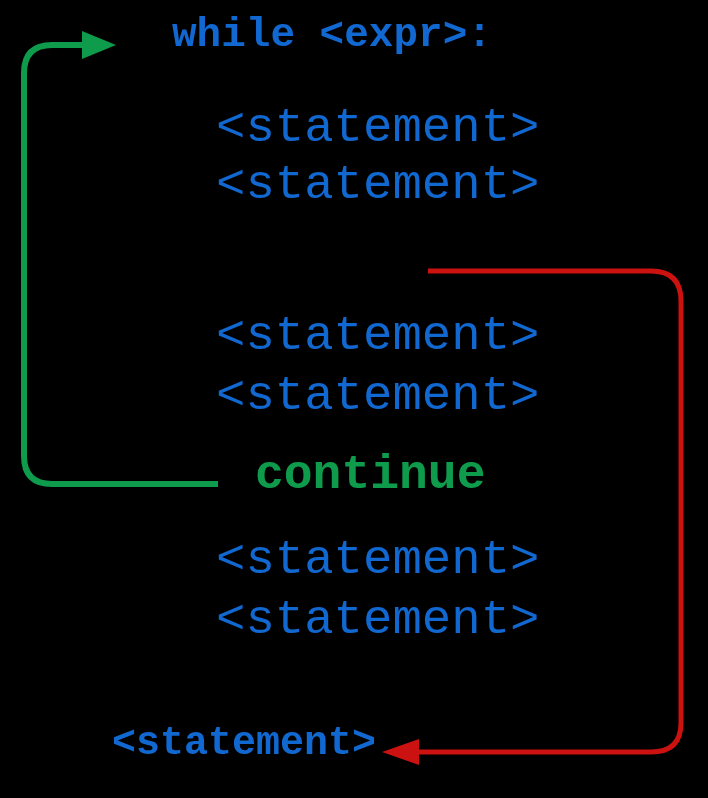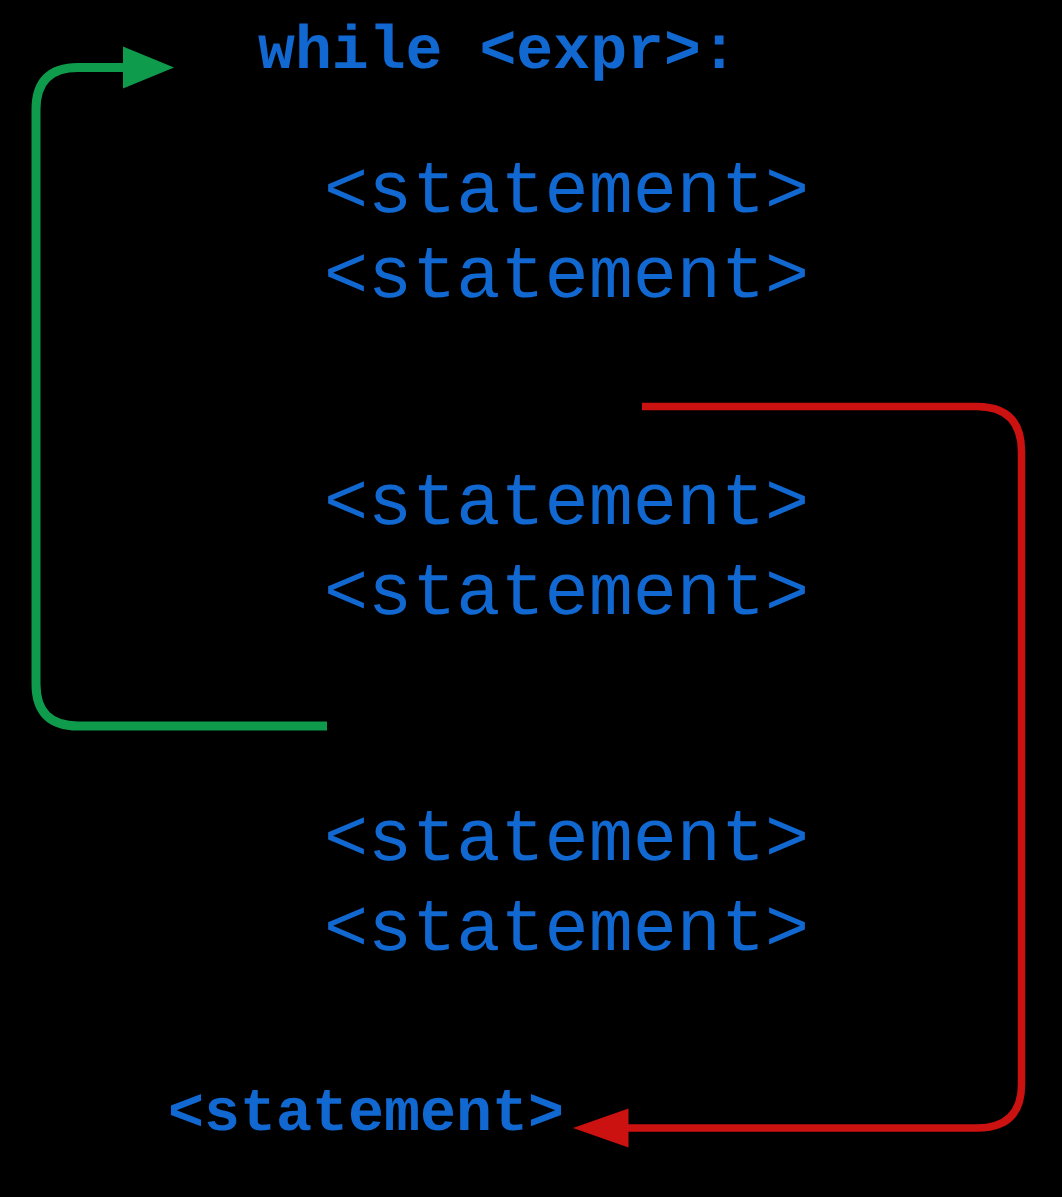--- a/index.html
+++ b/index.html
@@ -74,20 +74,21 @@
 
   <div class="code blue stmt stmt-1">&lt;statement&gt;</div>
 
   <div class="code blue stmt stmt-2">&lt;statement&gt;</div>
 
 
   <div class="code blue stmt stmt-3">&lt;statement&gt;</div>
 
   <div class="code blue stmt stmt-4">&lt;statement&gt;</div>
 
+  <div class="code green bold continue-line">continue</div>
 
   <div class="code blue stmt stmt-5">&lt;statement&gt;</div>
 
   <div class="code blue stmt stmt-6">&lt;statement&gt;</div>
 
   <div class="code blue bold exit-line">&lt;statement&gt;</div>
 
 </div>
 
 </body></html>

